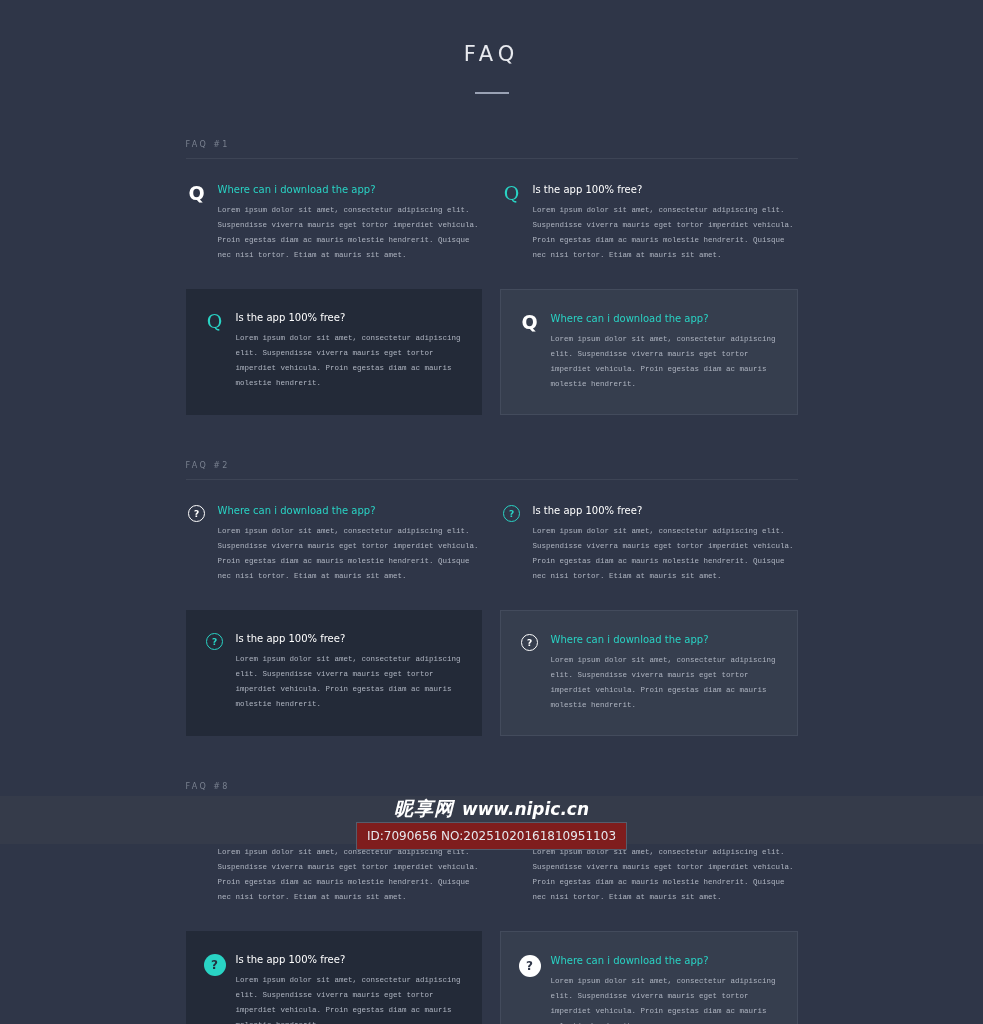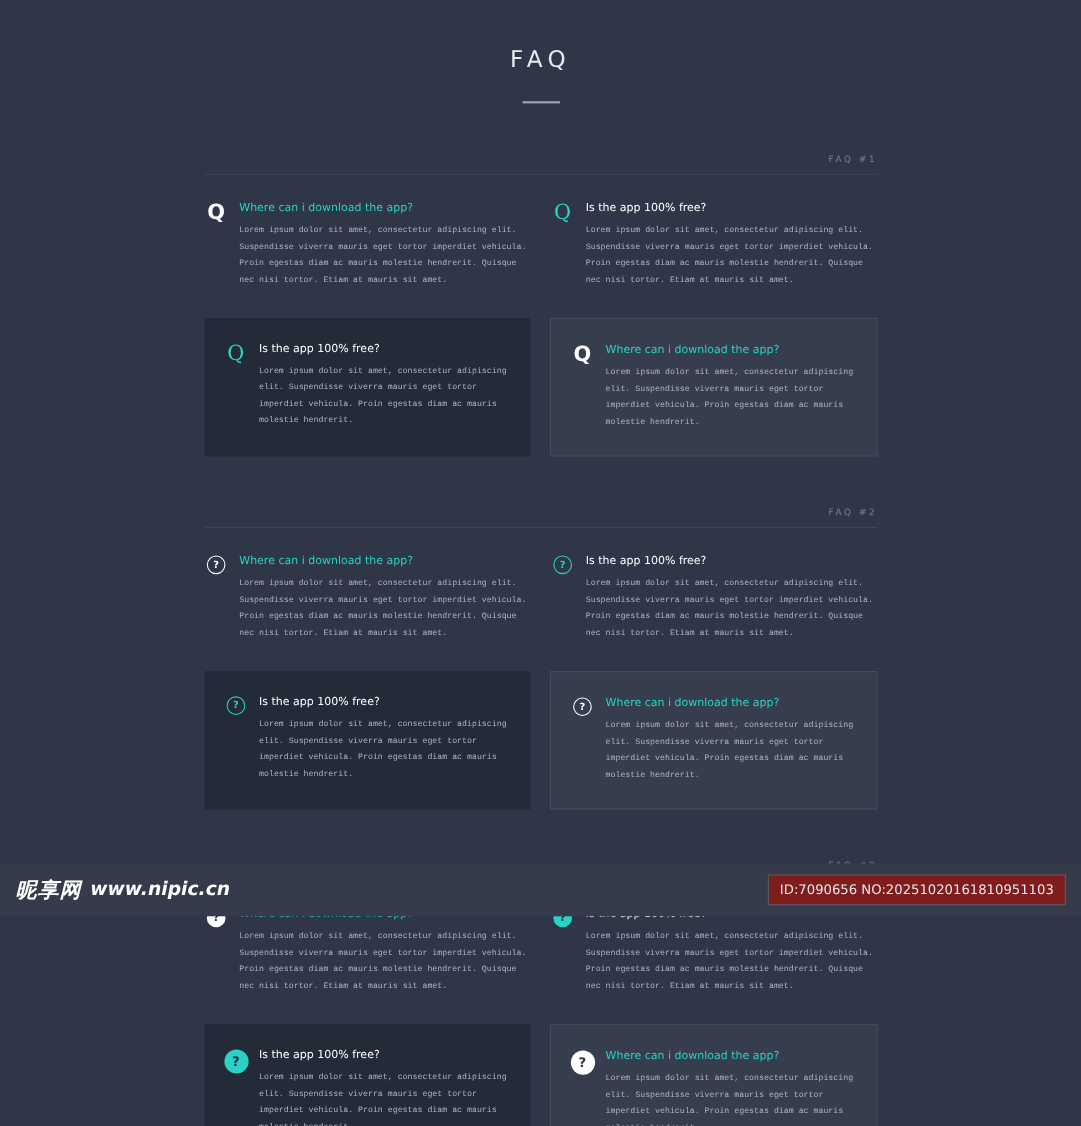--- a/index.html
+++ b/index.html
@@ -51,21 +51,20 @@
   
   .section { margin-bottom: 46px; }
   .section:last-of-type { margin-bottom: 0; }
 
   .section-label {
     font-size: 8px;
     letter-spacing: 2.4px;
     color: #79808f;
     font-family: "DejaVu Sans", sans-serif;
     padding-bottom: 9px;
-    text-align: right;
   }
   .section-rule {
     height: 1px;
     background: #3d4455;
     width: 100%;
   }
 
   
   .row {
     display: flex;
@@ -178,28 +177,29 @@
   .circle-filled.big {
     width: 22px;
     height: 22px;
     font-size: 12px;
   }
 
   
   .watermark {
     position: absolute;
     left: 0;
-    bottom: 11px;
+    bottom: 0;
     width: 983px;
     height: 48px;
     background: #353b4a;
     display: flex;
     align-items: center;
     justify-content: space-between;
     padding: 0 14px;
+    flex-direction: column;
   }
   .wm-left {
     display: flex;
     align-items: center;
     gap: 8px;
   }
   .wm-logo {
     color: #ffffff;
     font-size: 19px;
     font-weight: bold;

